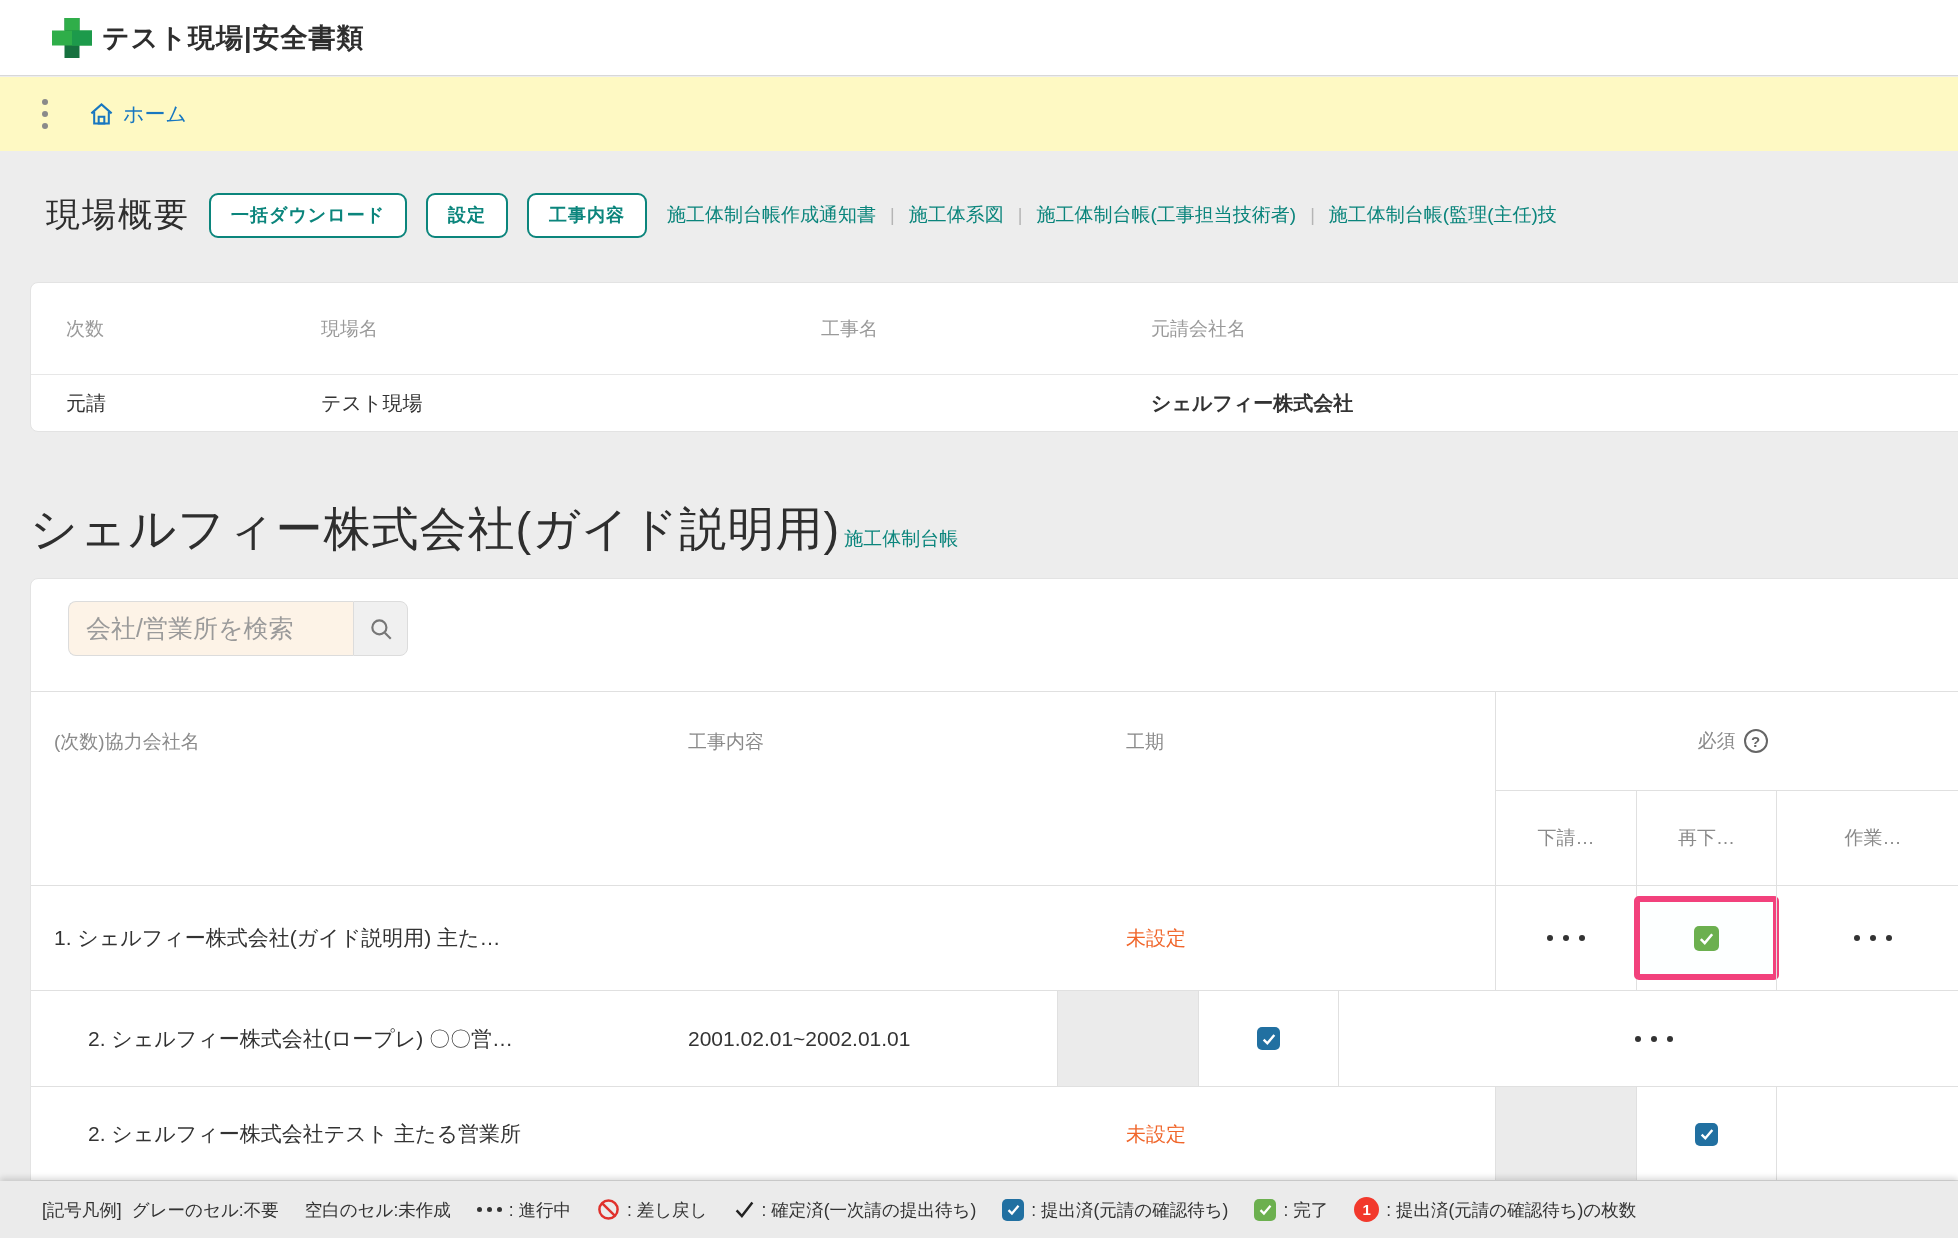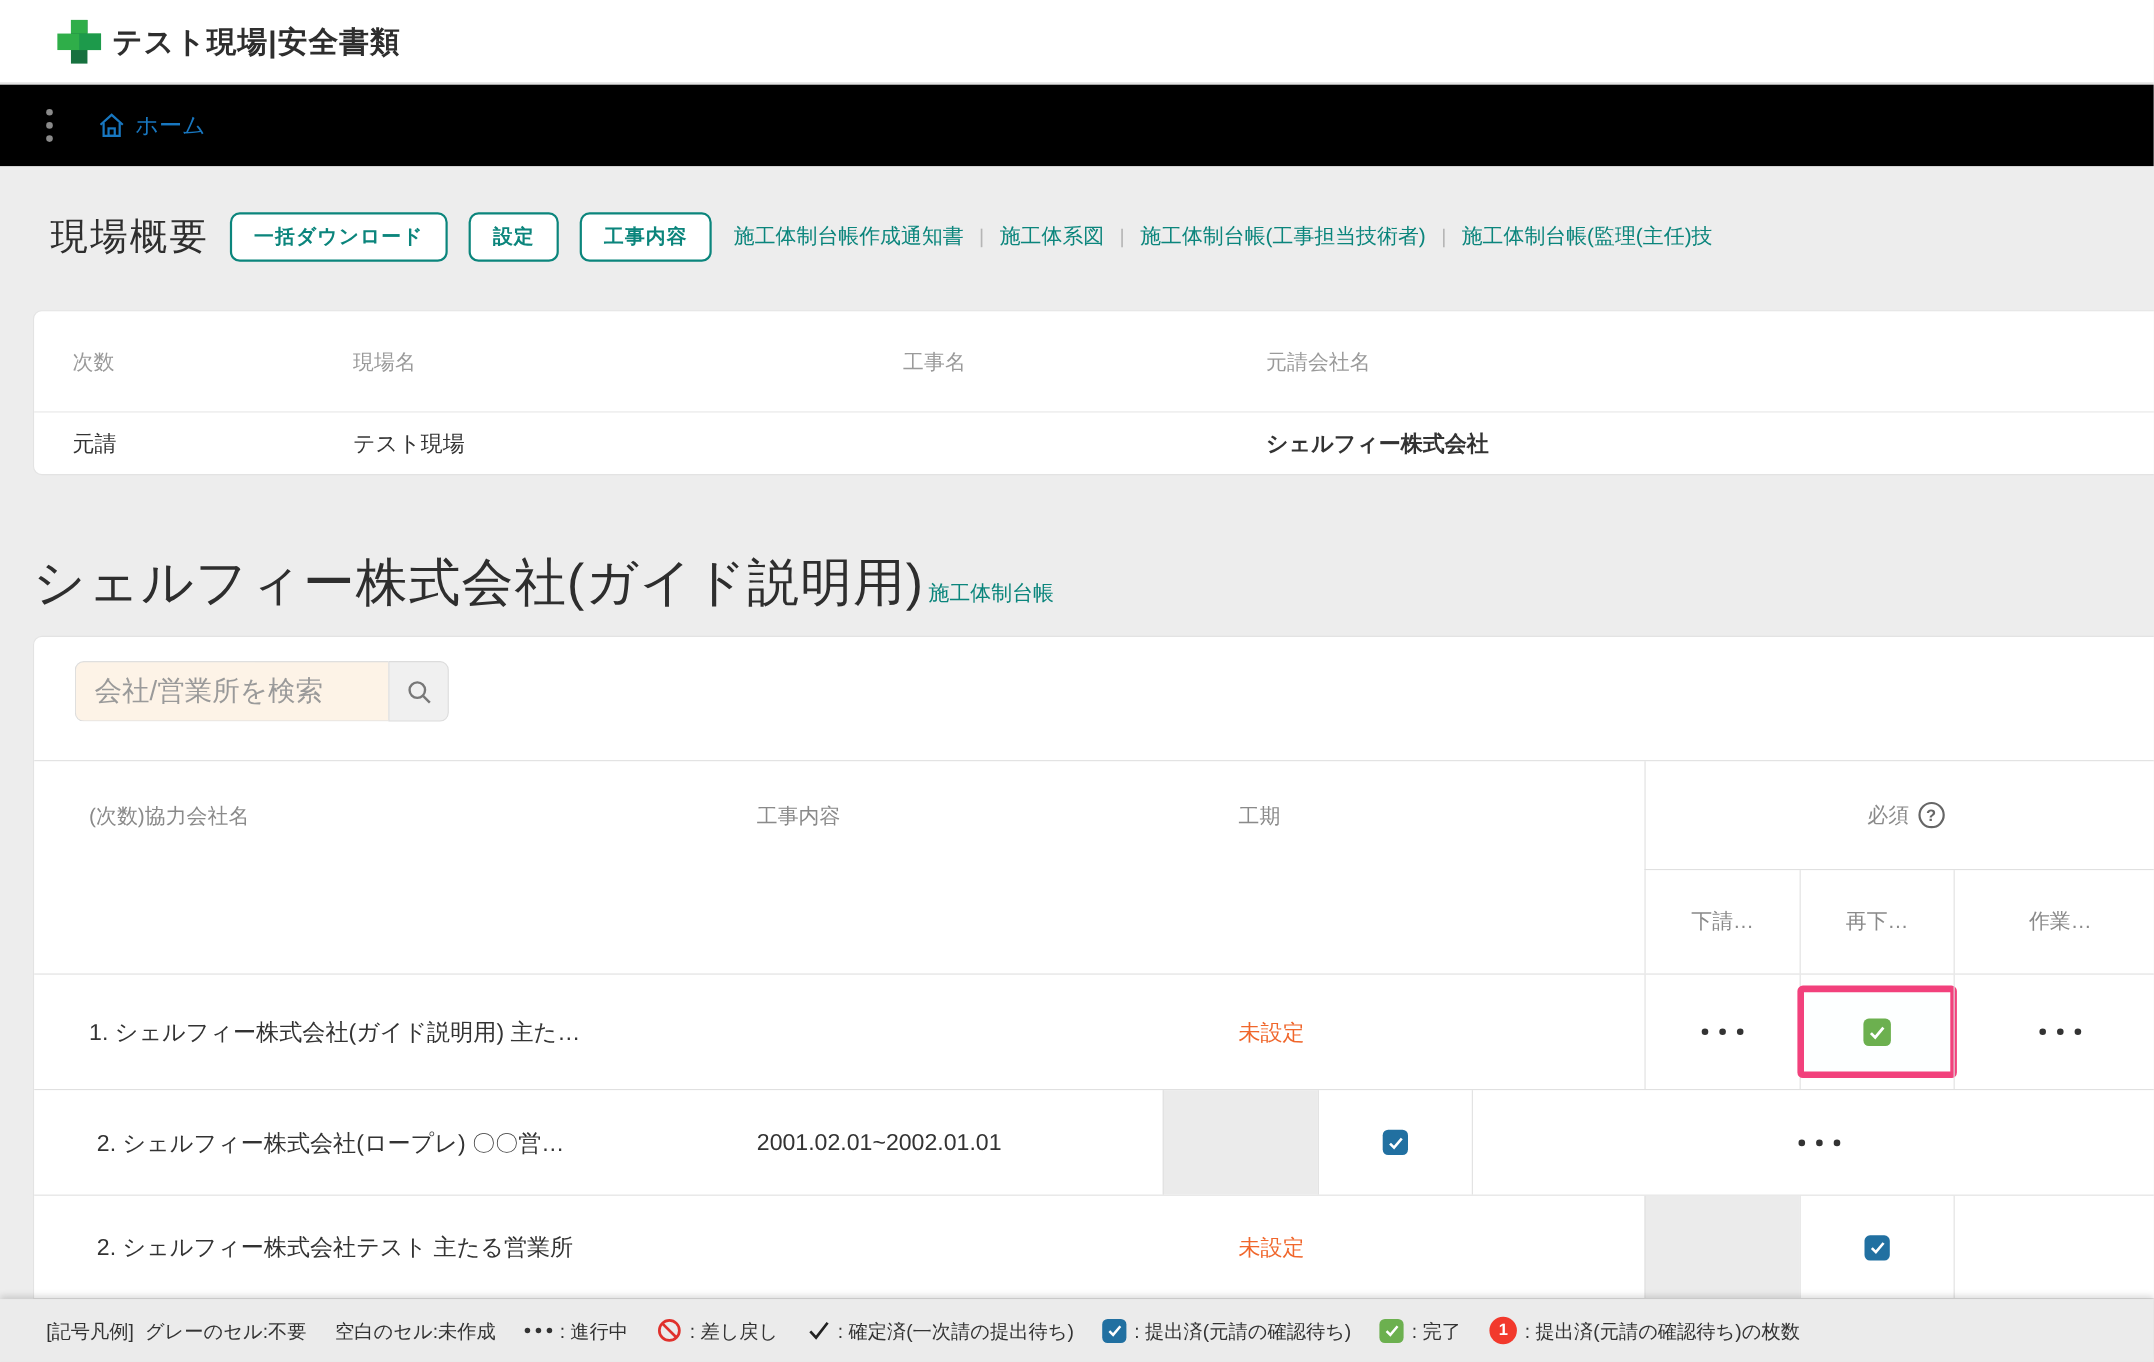--- a/index.html
+++ b/index.html
@@ -10,21 +10,21 @@
   }
   
   .app-header {
     position:absolute; top:0; left:0; right:0; height:76px; background:#fff;
     border-bottom:1px solid #d8d8d8; display:flex; align-items:center; padding-left:52px;
   }
   .logo { width:40px; height:40px; margin-right:10px; }
   .app-title { font-size:27px; font-weight:bold; color:#2e2e2e; letter-spacing:1px; }
   
   .nav {
-    position:absolute; top:77px; left:0; right:0; height:74px; background:#000000;
+    position:absolute; top:77px; left:0; right:0; height:74px; background:#fef9c3;
     display:flex; align-items:center; padding-left:42px;
   }
   .vdots { display:flex; flex-direction:column; gap:6px; margin-right:40px; cursor:pointer; }
   .vdots i { width:6px; height:6px; border-radius:50%; background:#8a8a8a; }
   .home-link { display:flex; align-items:center; gap:8px; color:#1877c0; font-size:21px; cursor:pointer; }
   
   .overview-bar { position:absolute; top:192px; left:46px; right:0; display:flex; align-items:center; white-space:nowrap; }
   .overview-title { font-size:34px; color:#2e2e2e; letter-spacing:2px; }
   .btn {
     background:#fff; border:2px solid #0b857c; color:#0b857c; border-radius:9px;
@@ -64,21 +64,21 @@
   }
   .search-input::placeholder { color:#9a9a9a; }
   .search-btn {
     width:55px; height:55px; background:#f0f0f0; border:1px solid #dcdcdc;
     border-radius:0 8px 8px 0; display:flex; align-items:center; justify-content:center; cursor:pointer;
   }
   
   .tbl { position:absolute; top:112px; left:0; right:0; }
   .trow { display:flex; }
   .cell { display:flex; align-items:center; }
-  .c-name   { width:657px; padding-left:50px; }
+  .c-name   { width:657px; padding-left:23px; }
   .c-name.indent { padding-left:57px; }
   .c-work   { width:438px; }
   .c-period { width:369px; }
   .c-s1 { width:141px; border-left:1px solid #e0e0e0; justify-content:center; position:relative; }
   .c-s2 { width:140px; border-left:1px solid #e0e0e0; justify-content:center; position:relative; }
   .c-s3 { flex:1;      border-left:1px solid #e0e0e0; justify-content:center; position:relative; }
   .thead-a { height:100px; border-top:1px solid #e0e0e0; color:#8a8a8a; font-size:19px; }
   .th-required { flex:1; border-left:1px solid #e0e0e0; border-bottom:1px solid #e0e0e0;
                  display:flex; align-items:center; justify-content:center; gap:8px; }
   .thead-b { height:95px; border-bottom:1px solid #e0e0e0; color:#8a8a8a; font-size:19px; }

